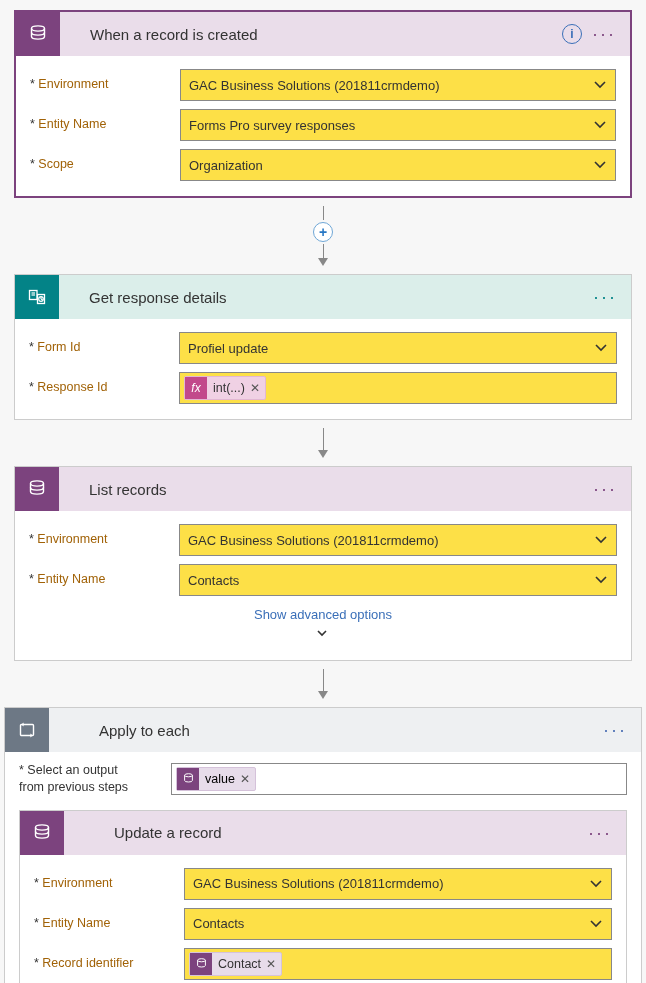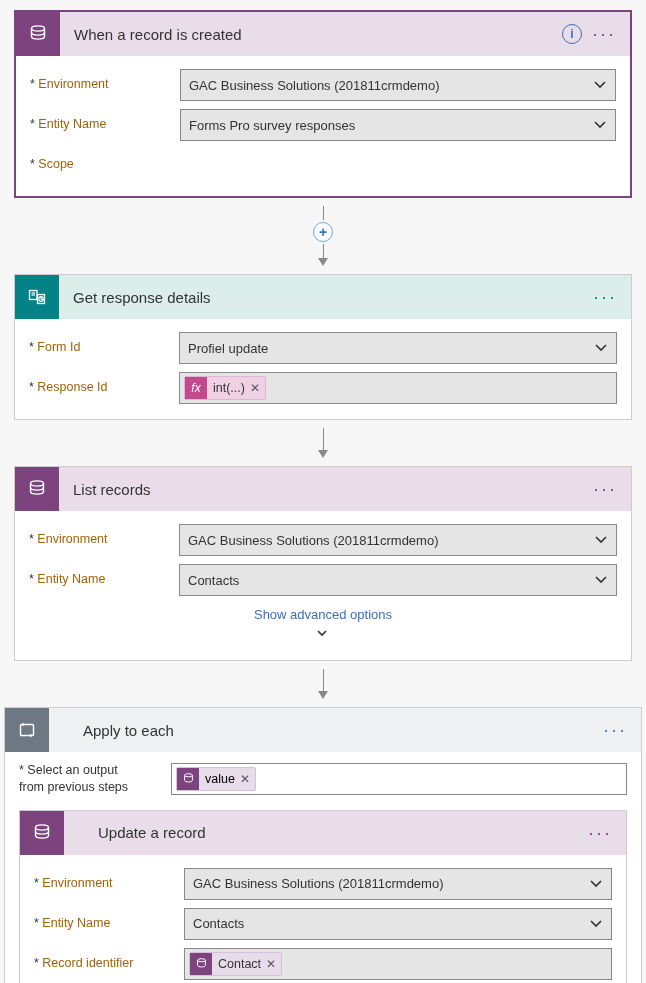--- a/index.html
+++ b/index.html
@@ -5,21 +5,21 @@
   * { box-sizing: border-box; margin: 0; padding: 0; }
   body { font-family: "Segoe UI", Tahoma, sans-serif; font-size: 13px; background: #f7f7f7; width: 646px; }
   .canvas { padding: 0; }
 
   .card { background: #fff; border: 1px solid #ccc; margin: 10px 14px; }
   .card.trigger { border: 2px solid #7c437e; }
   .card.nested { margin: 10px 14px; }
 
   .header { display: flex; align-items: center; height: 44px; padding: 0 10px 0 0; }
   .header .icon-box { width: 44px; height: 44px; display: flex; align-items: center; justify-content: center; color: #fff; flex-shrink: 0; }
-  .header .title { flex: 1; padding-left: 14px; font-size: 15px; color: #333; }
+  .header .title { flex: 1; padding-left: 30px; font-size: 15px; color: #333; }
   .header .actions { display: flex; align-items: center; gap: 10px; padding-right: 4px; }
 
   .trigger .header { background: #eaddea; }
   .trigger .icon-box { background: #7c437e; }
   .trigger .dots { color: #7c437e; }
 
   .forms .header { background: #dbeeea; }
   .forms .icon-box { background: #038387; }
   .forms .dots { color: #038387; }
 
@@ -34,21 +34,21 @@
 
   .update .header { background: #eaddea; }
   .update .icon-box { background: #7c437e; }
   .update .dots { color: #7c437e; }
 
   .body { padding: 8px 14px 14px 14px; }
   .row { display: flex; align-items: center; min-height: 34px; margin-top: 6px; }
   .row:first-child { margin-top: 4px; }
   .label { width: 150px; flex-shrink: 0; font-size: 12.5px; color: #a16207; line-height: 1.25; }
   .label.req::before { content: "* "; color: #333; }
-  .field { flex: 1; border: 1px solid #888; height: 32px; display: flex; align-items: center; padding: 0 8px; background: #e5e5e5; position: relative; font-size: 13px; color: #333; }
+  .field { flex: 1; border: 1px solid #888; height: 32px; display: flex; align-items: center; padding: 0 8px; background: #fde047; position: relative; font-size: 13px; color: #333; }
   .field.tokens { padding: 3px 4px; height: auto; min-height: 32px; }
   .field .placeholder { color: #777; overflow: hidden; white-space: nowrap; }
   .field .chev { position: absolute; right: 8px; top: 50%; transform: translateY(-50%); }
 
   .token { display: inline-flex; align-items: center; background: #f0d1e4; border: 1px solid #e2b7d3; height: 24px; border-radius: 2px; padding-right: 5px; font-size: 12.5px; }
   .token .tk-icon { width: 22px; height: 22px; background: #c2498b; color: #fff; display: flex; align-items: center; justify-content: center; margin-right: 6px; font-style: italic; font-size: 12px; }
   .token.purple { background: #e7dcea; border-color: #d5c2da; }
   .token.purple .tk-icon { background: #7c437e; font-style: normal; }
   .token .tk-x { margin-left: 5px; color: #555; font-size: 12px; }
 
@@ -105,20 +105,26 @@
         <div class="label req">Entity Name</div>
         <div class="field">
           <span>Forms Pro survey responses</span>
           <svg class="chev">
               <path d="M2 4 L7 9 L12 4"></path>
             </svg>
         </div>
       </div>
       <div class="row">
         <div class="label req">Scope</div>
+        <div class="field">
+          <span>Organization</span>
+          <svg class="chev">
+              <path d="M2 4 L7 9 L12 4"></path>
+            </svg>
+        </div>
       </div>
     </div>
   </div>
 
   <div class="connector">
     <div class="line"></div>
     <div class="plus-circle">+</div>
     <div class="line"></div>
     <div class="arrowhead"></div>
   </div>

